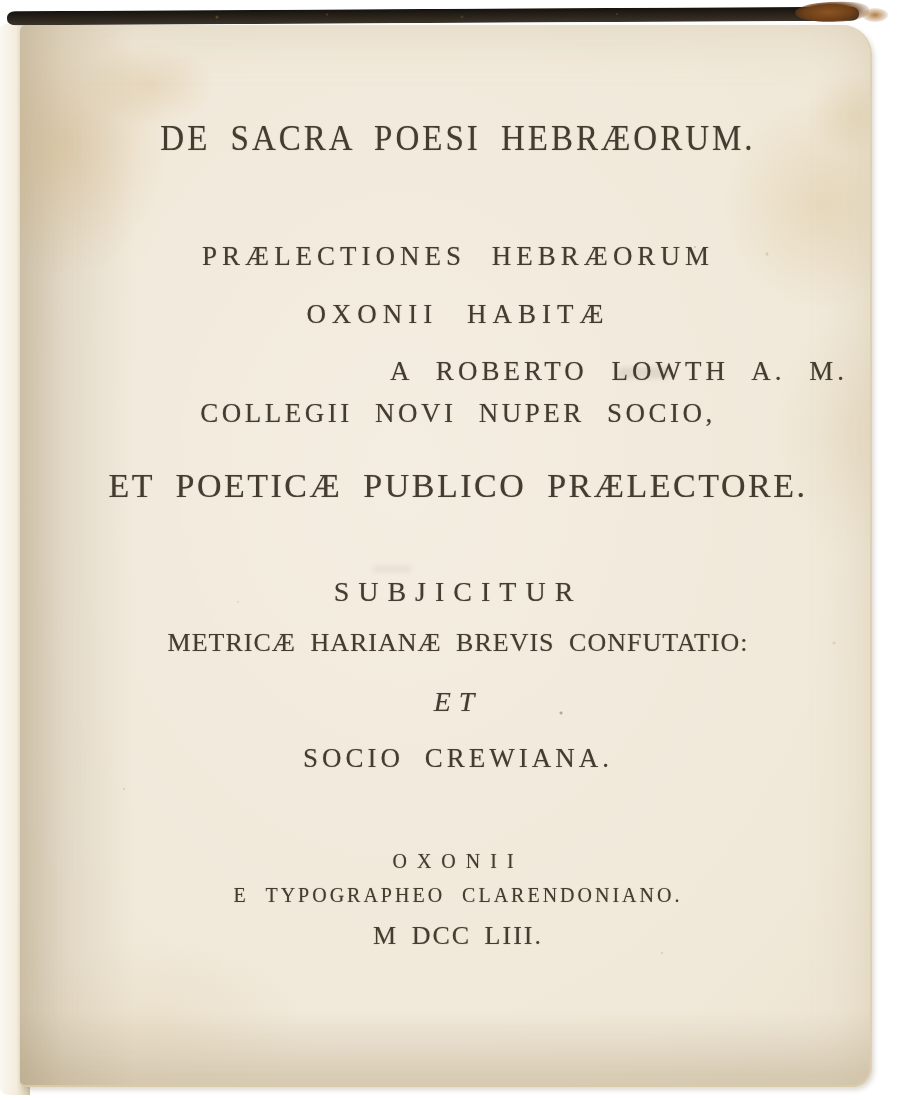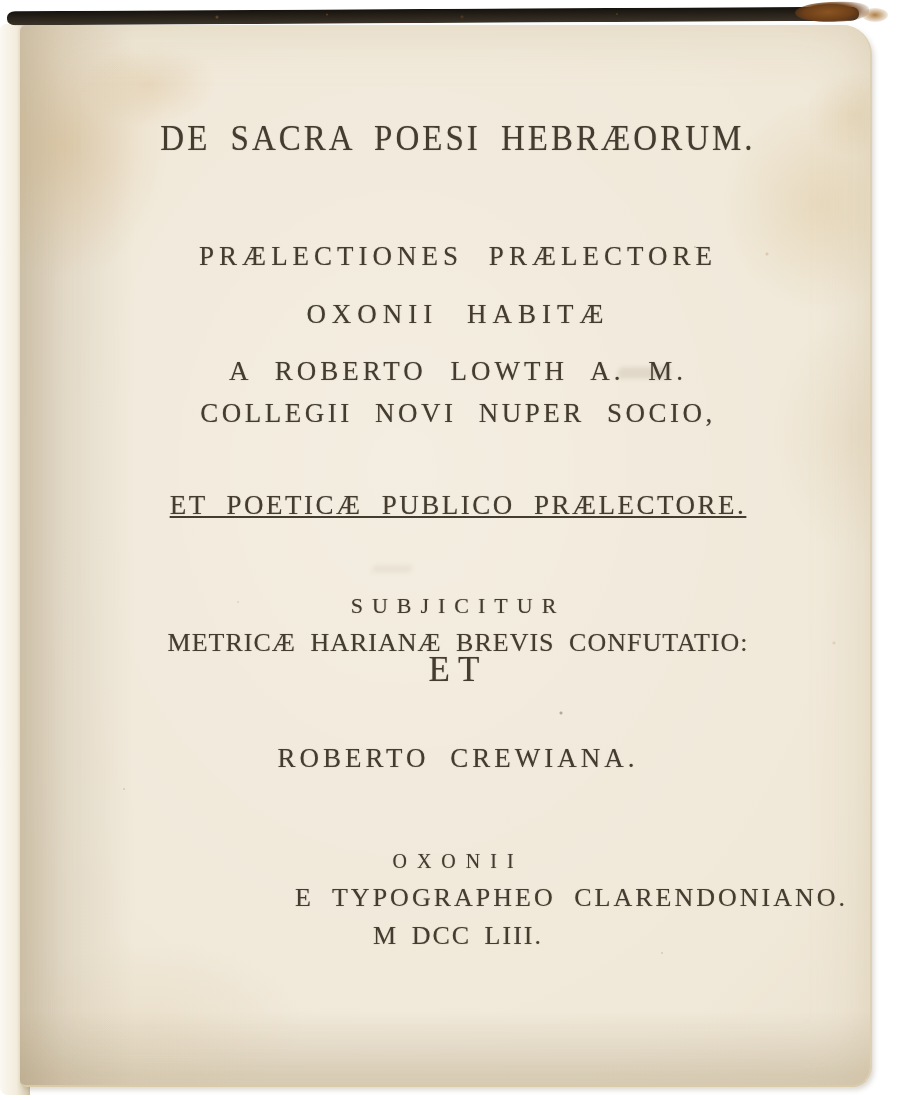--- a/index.html
+++ b/index.html
@@ -90,29 +90,29 @@
     color:#453c30;
   }
   .line{
     position:absolute;left:0;width:100%;
     text-align:center;white-space:nowrap;line-height:1;
     text-shadow:0 0 1px rgba(69,60,48,.45);
   }
   .l-title{top:122px;font-size:33px;letter-spacing:3px;word-spacing:9px;transform:scaleY(1.08);}
   .l-s0{top:243px;font-size:27px;letter-spacing:5px;word-spacing:14px;}
   .l-s1{top:301px;font-size:27px;letter-spacing:6px;word-spacing:16px;text-align:center;}
-  .l-s2{top:358px;font-size:27px;letter-spacing:4px;word-spacing:13px;}
+  .l-s2{top:358px;font-size:27px;letter-spacing:4px;word-spacing:13px;text-align:right;}
   .l-s3{top:400px;font-size:27px;letter-spacing:3.5px;word-spacing:12px;}
-  .l-s4{top:492px;font-size:27px;letter-spacing:2.5px;word-spacing:10px;text-decoration:underline;}
-  .l-a0{top:595px;font-size:22px;letter-spacing:9px;}
+  .l-s4{top:469px;font-size:34px;letter-spacing:2.5px;word-spacing:10px;}
+  .l-a0{top:578px;font-size:28px;letter-spacing:9px;}
   .l-a1{top:630px;font-size:26px;letter-spacing:1px;word-spacing:7px;}
-  .l-a2{top:652px;font-size:35px;letter-spacing:8px;}
+  .l-a2{top:688px;font-size:28px;letter-spacing:8px;font-style:italic;}
   .l-a3{top:745px;font-size:27px;letter-spacing:4px;word-spacing:10px;}
   .l-i0{top:851px;font-size:20px;letter-spacing:10px;}
-  .l-i1{top:885px;font-size:26px;letter-spacing:3px;word-spacing:9px;text-align:right;}
+  .l-i1{top:885px;font-size:20px;letter-spacing:3px;word-spacing:9px;}
   .l-i2{top:923px;font-size:26px;letter-spacing:2px;word-spacing:5px;font-family:Liberation Serif, serif;}
 </style>
 </head>
 <body>
 
 <div class="photo">
 
   <div class="leaf-edge"></div>
 
   <div class="binding"></div>
@@ -121,29 +121,29 @@
 
   <div class="page">
     <div class="show-through"></div>
     <div class="show-through b"></div>
   </div>
 
   <main class="text-area">
 
     <div class="line l-title">DE SACRA POESI HEBRÆORUM.</div>
 
-    <div class="line l-s0">PRÆLECTIONES PRÆLECTORE</div>
+    <div class="line l-s0">PRÆLECTIONES HEBRÆORUM</div>
     <div class="line l-s1">OXONII HABITÆ</div>
     <div class="line l-s2">A ROBERTO LOWTH A. M.</div>
     <div class="line l-s3">COLLEGII NOVI NUPER SOCIO,</div>
     <div class="line l-s4">ET POETICÆ PUBLICO PRÆLECTORE.</div>
 
     <div class="line l-a0">SUBJICITUR</div>
     <div class="line l-a1">METRICÆ HARIANÆ BREVIS CONFUTATIO:</div>
     <div class="line l-a2">ET</div>
-    <div class="line l-a3">ROBERTO CREWIANA.</div>
+    <div class="line l-a3">SOCIO CREWIANA.</div>
 
     <div class="line l-i0">OXONII</div>
     <div class="line l-i1">E TYPOGRAPHEO CLARENDONIANO.</div>
     <div class="line l-i2">M DCC LIII.</div>
 
   </main>
 </div>
 
 </body></html>

